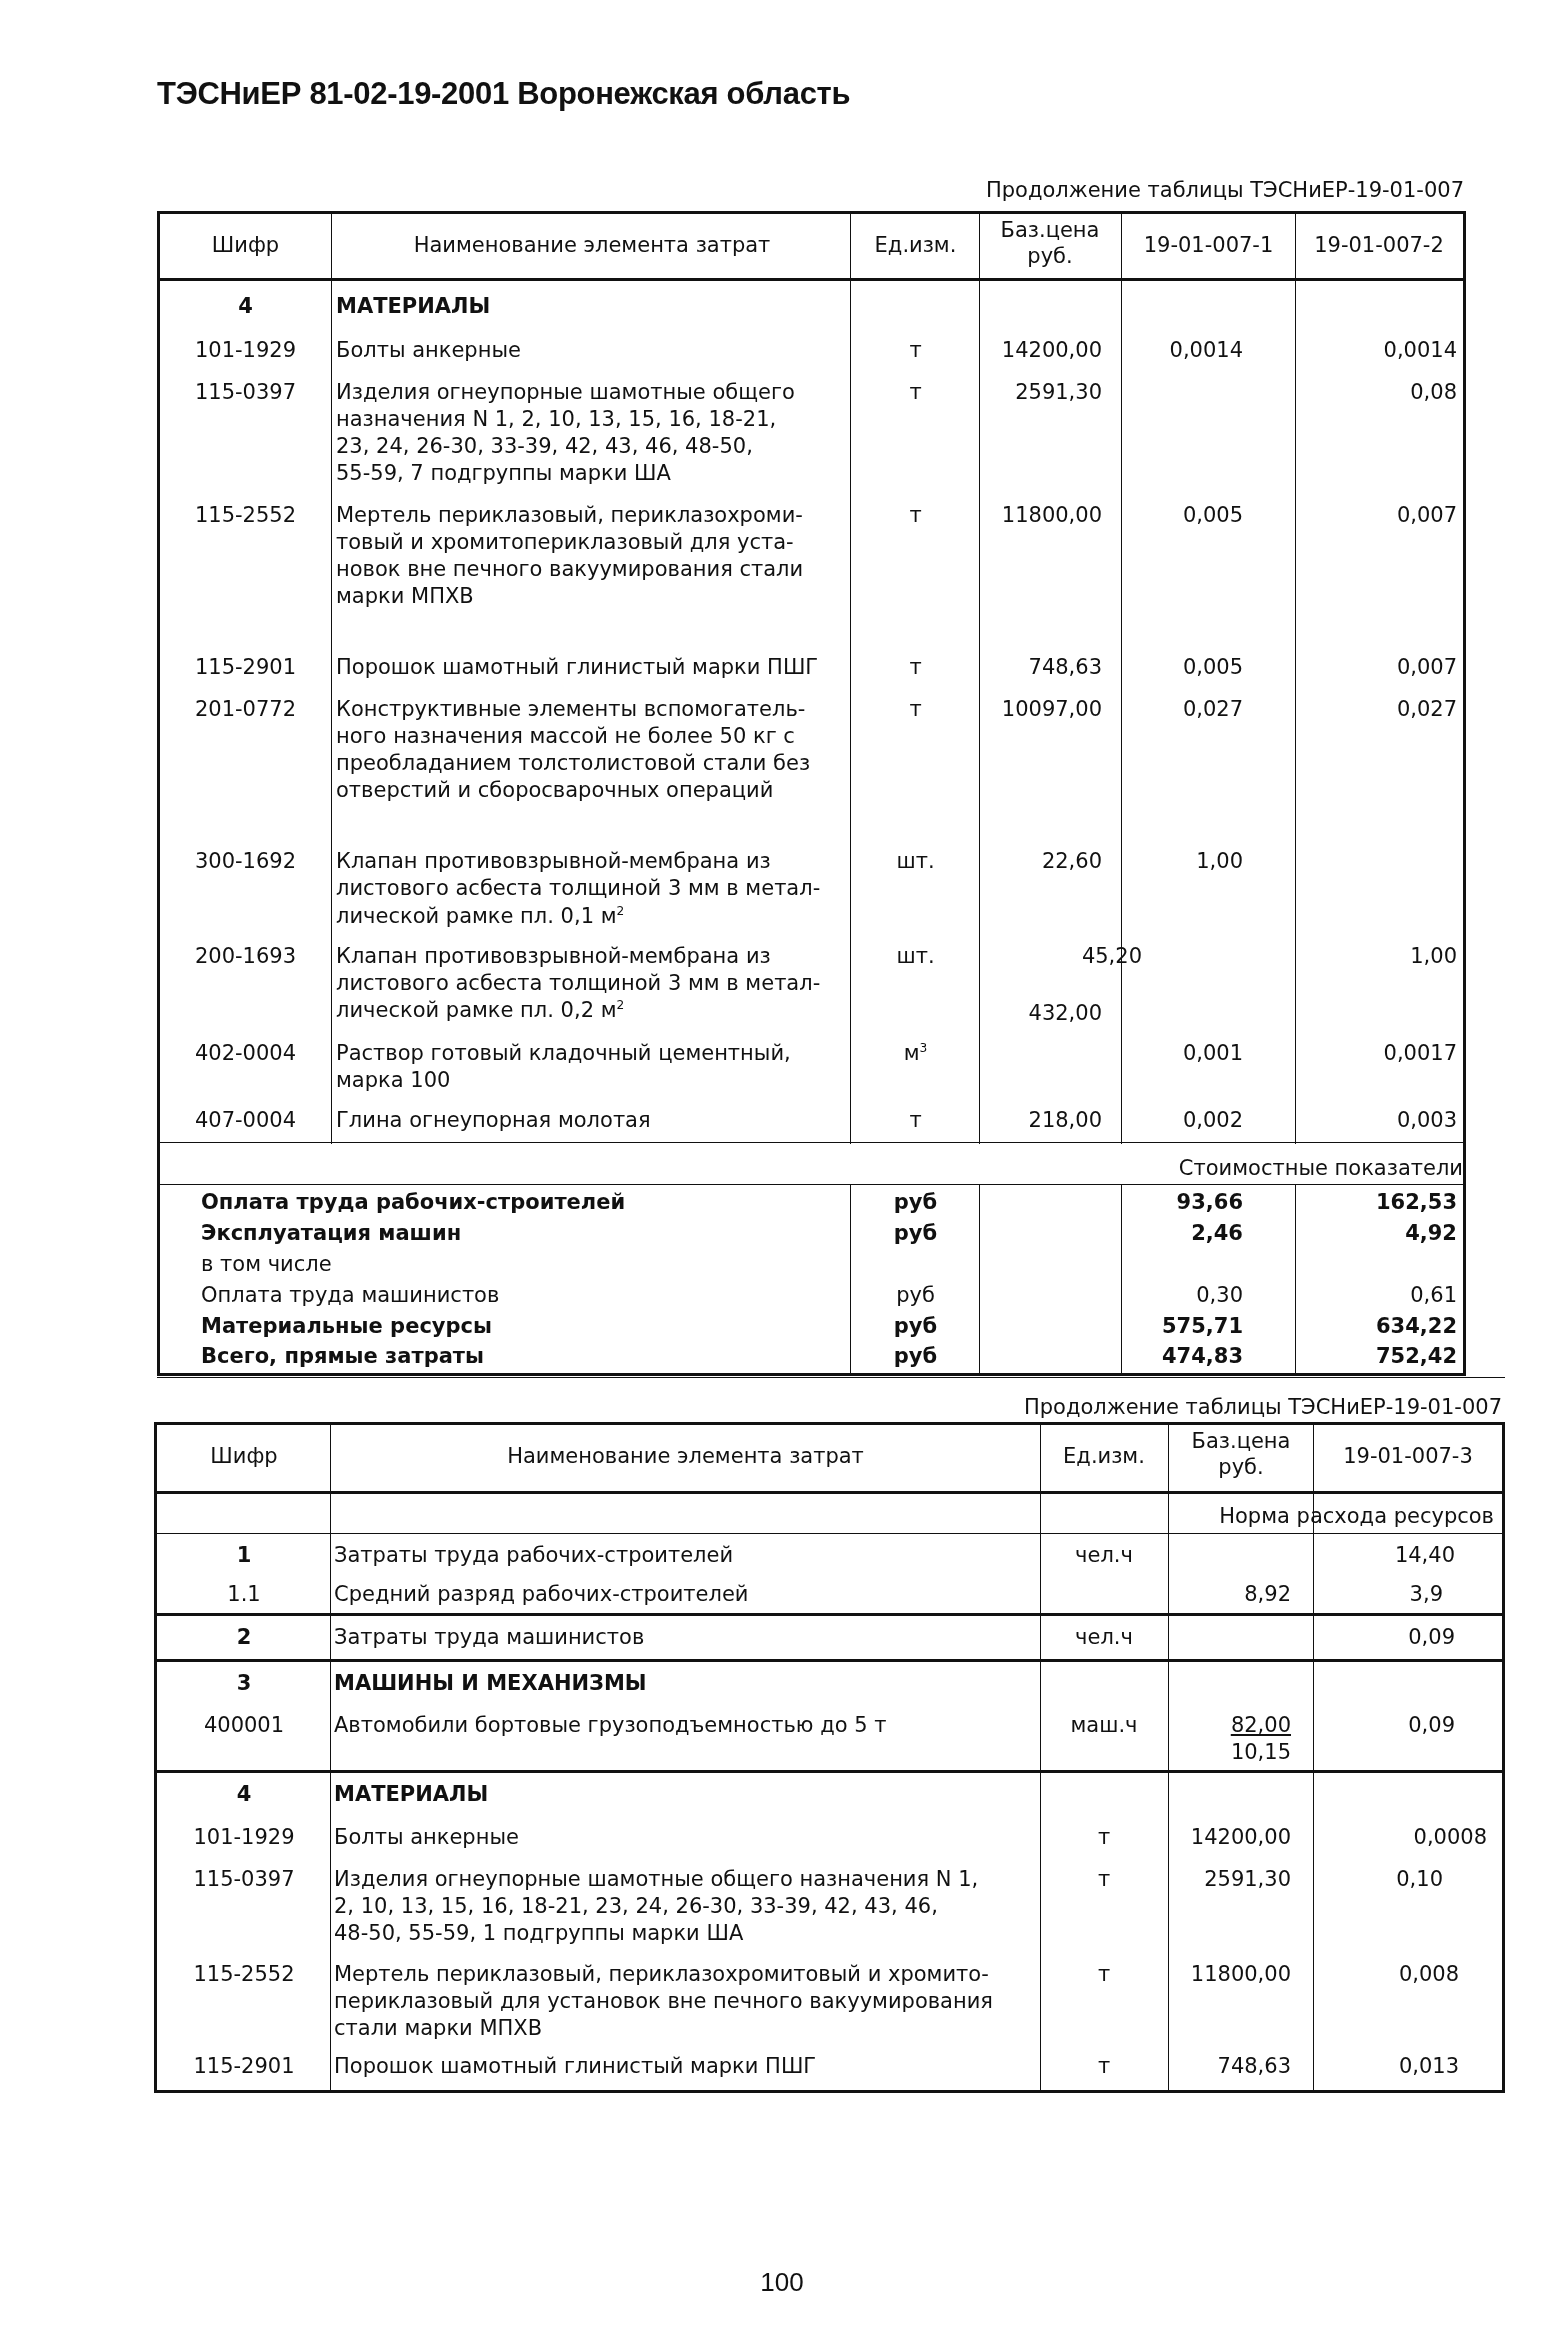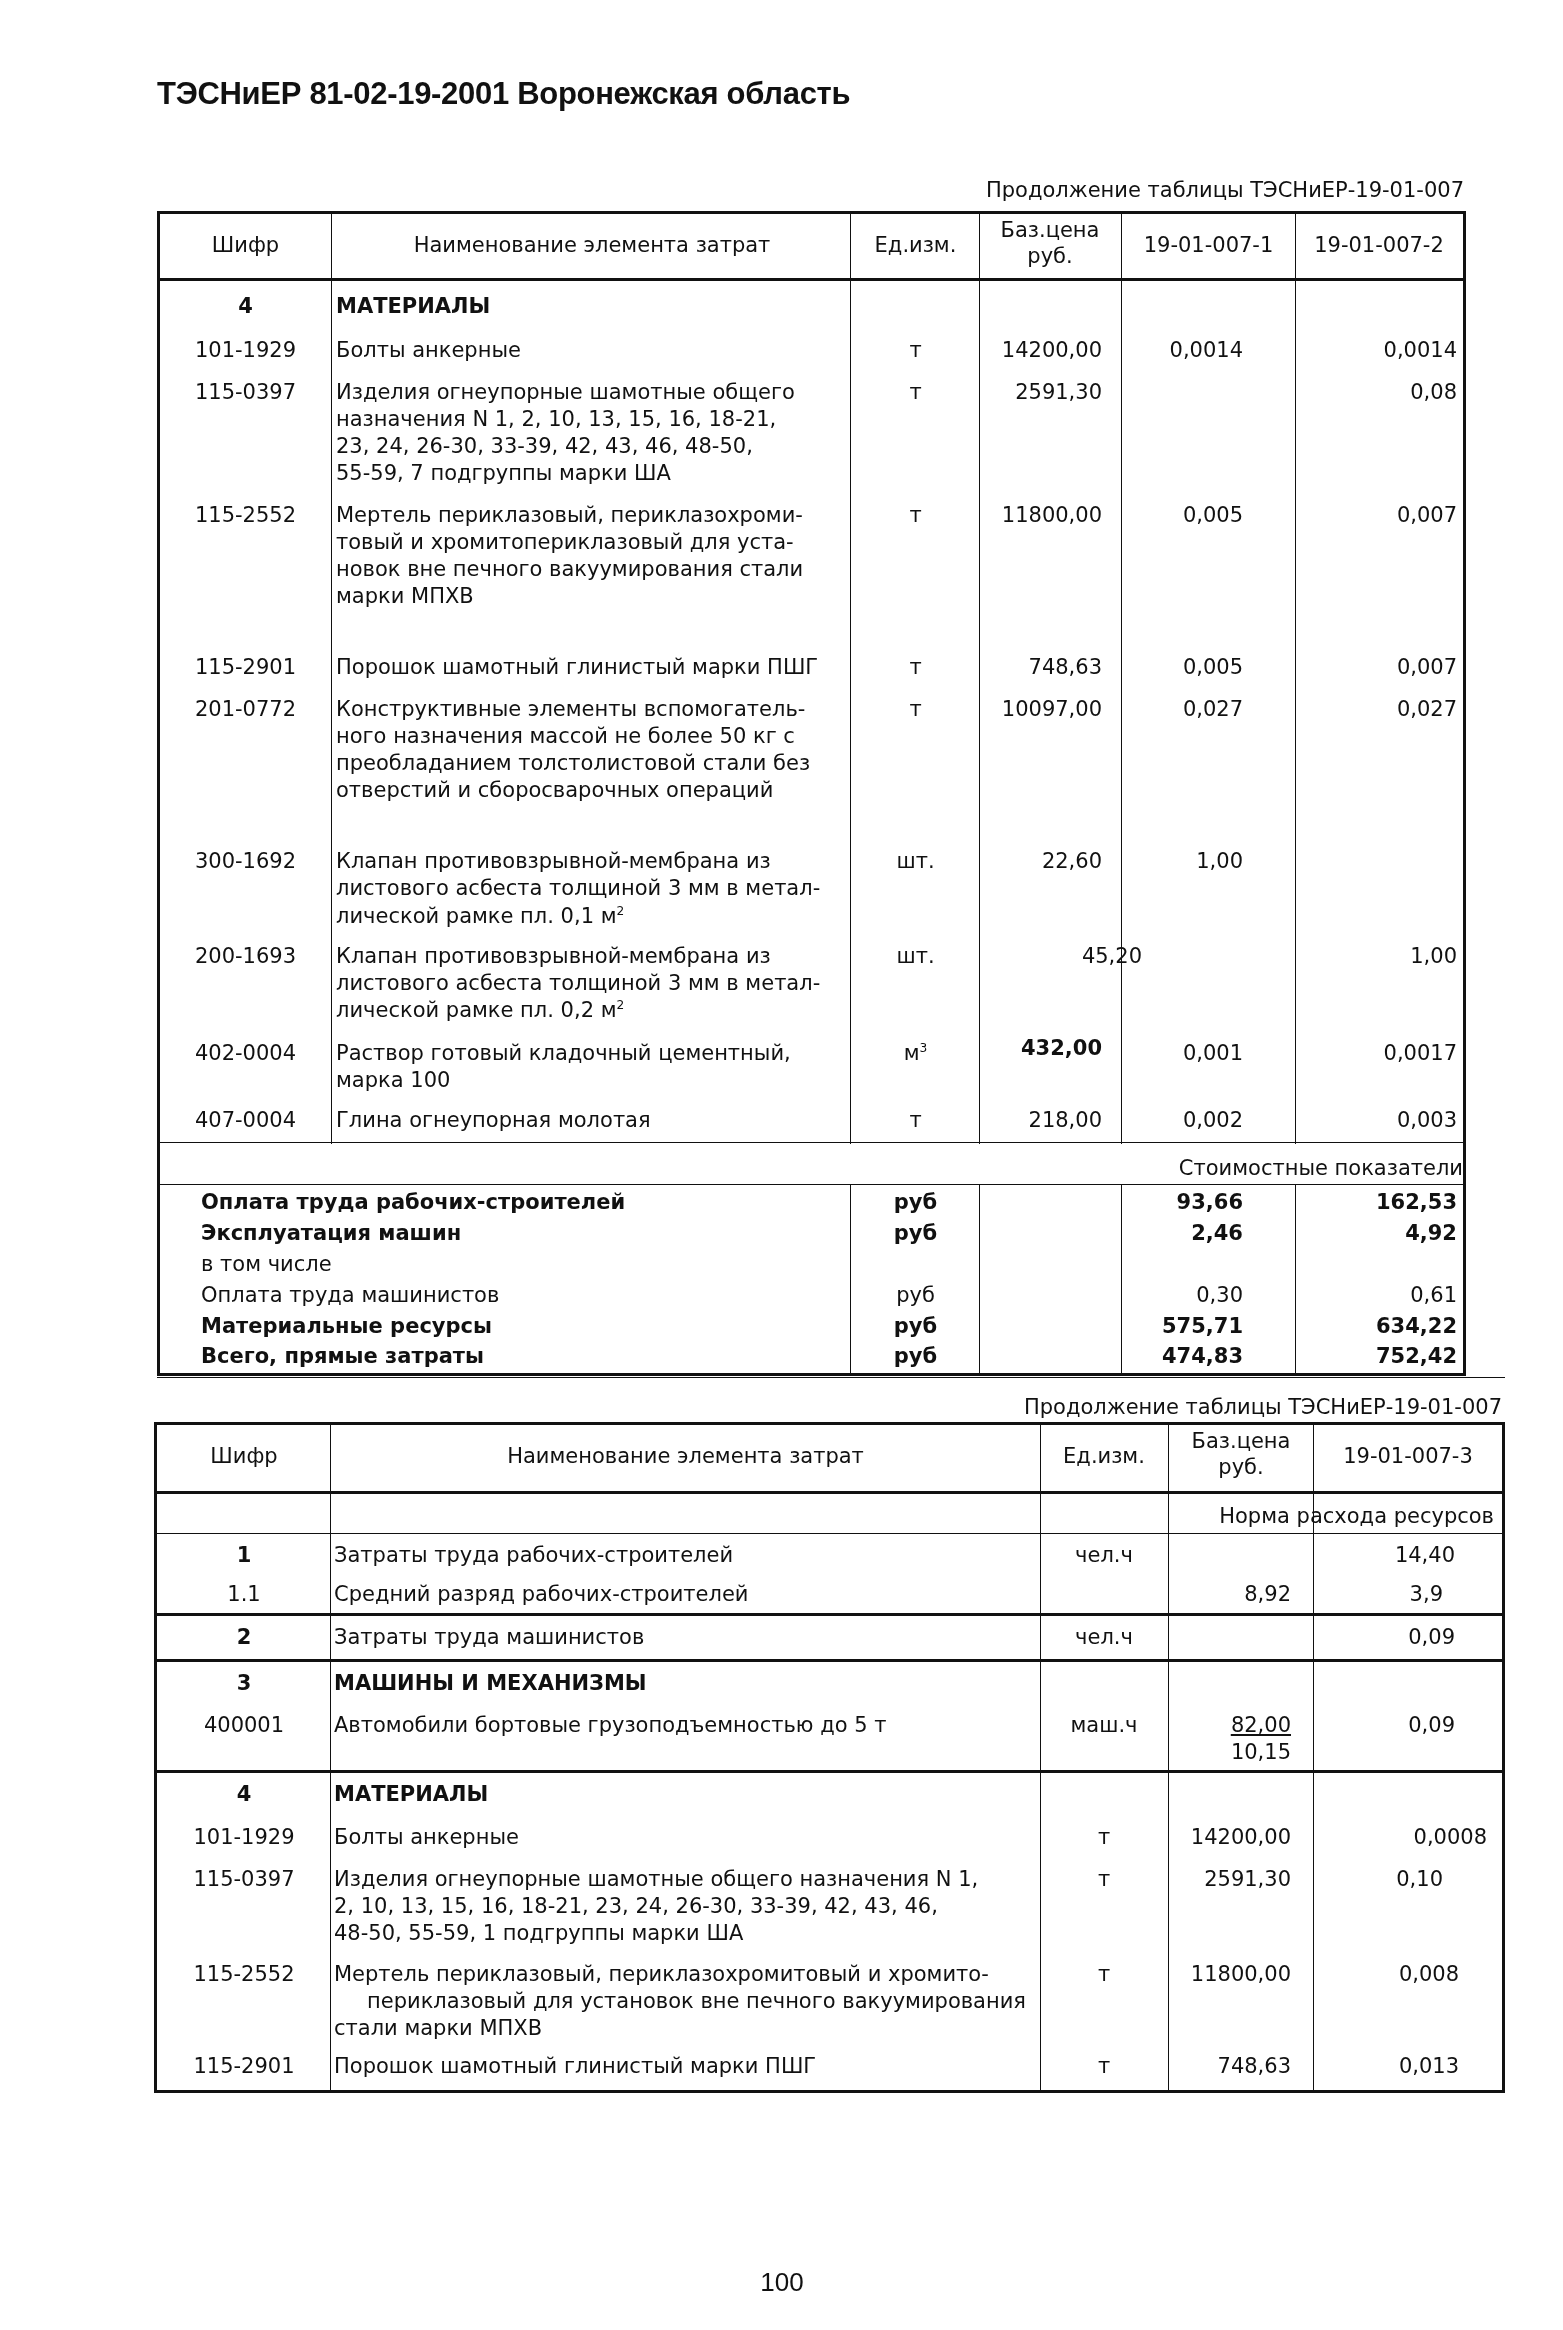--- a/index.html
+++ b/index.html
@@ -130,21 +130,21 @@
     <div class="cell r" style="left:1020px; width:122px; top:943px;">45,20</div>
     <div class="cell r" style="left:1122px; width:121px; top:943px;"></div>
     <div class="cell r" style="left:1296px; width:161px; top:943px;">1,00</div>
   </div>
 
   <div>
     <div class="cell c" style="left:160px; width:171px; top:1040px;">402-0004</div>
     <div class="cell" style="left:336px; top:1040px;">Раствор готовый кладочный цементный,</div>
     <div class="cell" style="left:336px; top:1067px;">марка 100</div>
     <div class="cell c" style="left:852px; width:127px; top:1040px;"><span>м</span><sup>3</sup></div>
-    <div class="cell r" style="left:980px; width:122px; top:1035px;font-weight:bold;">432,00</div>
+    <div class="cell r" style="left:980px; width:122px; top:1000px;">432,00</div>
     <div class="cell r" style="left:1122px; width:121px; top:1040px;">0,001</div>
     <div class="cell r" style="left:1296px; width:161px; top:1040px;">0,0017</div>
   </div>
 
   <div>
     <div class="cell c" style="left:160px; width:171px; top:1107px;">407-0004</div>
     <div class="cell" style="left:336px; top:1107px;">Глина огнеупорная молотая</div>
     <div class="cell c" style="left:852px; width:127px; top:1107px;">т</div>
     <div class="cell r" style="left:980px; width:122px; top:1107px;">218,00</div>
     <div class="cell r" style="left:1122px; width:121px; top:1107px;">0,002</div>
@@ -272,21 +272,21 @@
     <div class="cell" style="left:334px; top:1893px;">2, 10, 13, 15, 16, 18-21, 23, 24, 26-30, 33-39, 42, 43, 46,</div>
     <div class="cell" style="left:334px; top:1920px;">48-50, 55-59, 1 подгруппы марки ША</div>
     <div class="cell c" style="left:1041px; width:126px; top:1866px;">т</div>
     <div class="cell r" style="left:1169px; width:122px; top:1866px;">2591,30</div>
     <div class="cell r" style="left:1314px; width:129px; top:1866px;">0,10</div>
   </div>
 
   <div>
     <div class="cell c" style="left:158px; width:172px; top:1961px;">115-2552</div>
     <div class="cell" style="left:334px; top:1961px;">Мертель периклазовый, периклазохромитовый и хромито-</div>
-    <div class="cell" style="left:334px; top:1988px;margin-left:33px;">периклазовый для установок вне печного вакуумирования</div>
+    <div class="cell" style="left:334px; top:1988px;">периклазовый для установок вне печного вакуумирования</div>
     <div class="cell" style="left:334px; top:2015px;">стали марки МПХВ</div>
     <div class="cell c" style="left:1041px; width:126px; top:1961px;">т</div>
     <div class="cell r" style="left:1169px; width:122px; top:1961px;">11800,00</div>
     <div class="cell r" style="left:1314px; width:145px; top:1961px;">0,008</div>
   </div>
 
   <div>
     <div class="cell c" style="left:158px; width:172px; top:2053px;">115-2901</div>
     <div class="cell" style="left:334px; top:2053px;">Порошок шамотный глинистый марки ПШГ</div>
     <div class="cell c" style="left:1041px; width:126px; top:2053px;">т</div>

